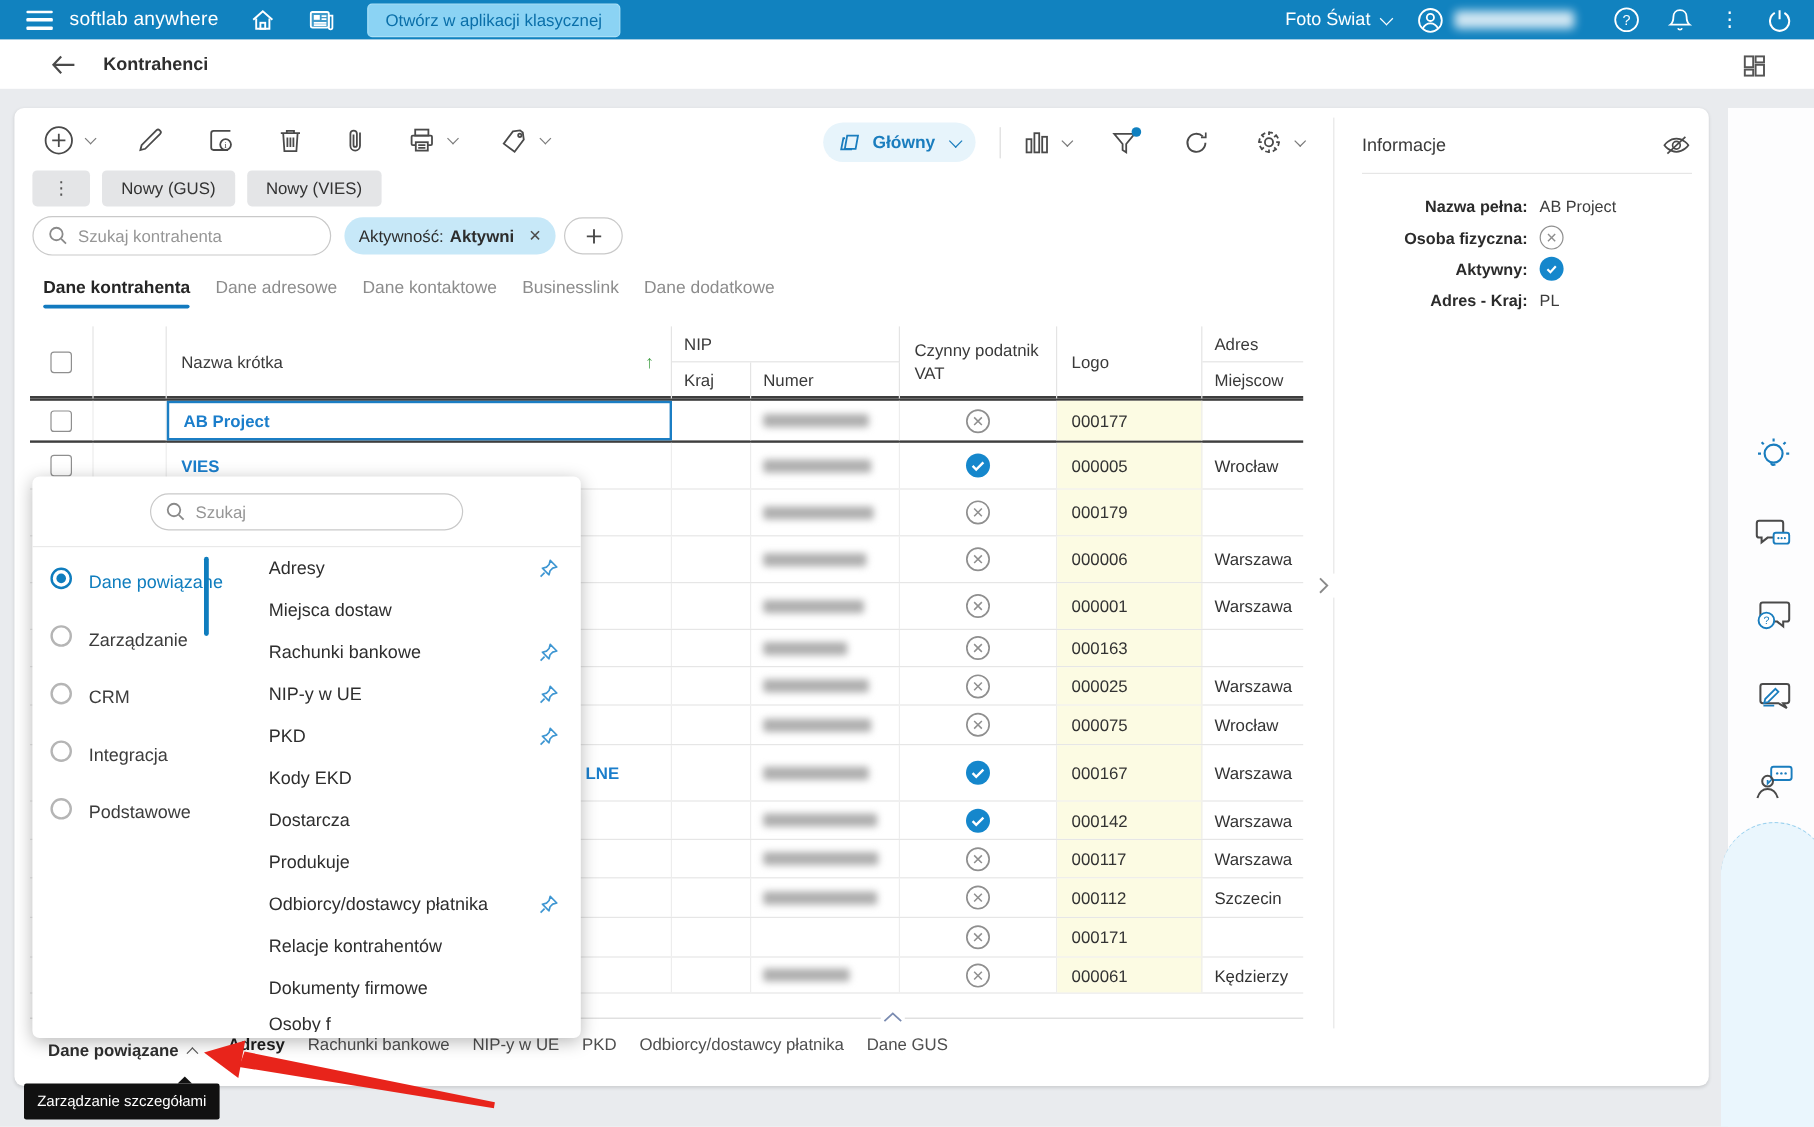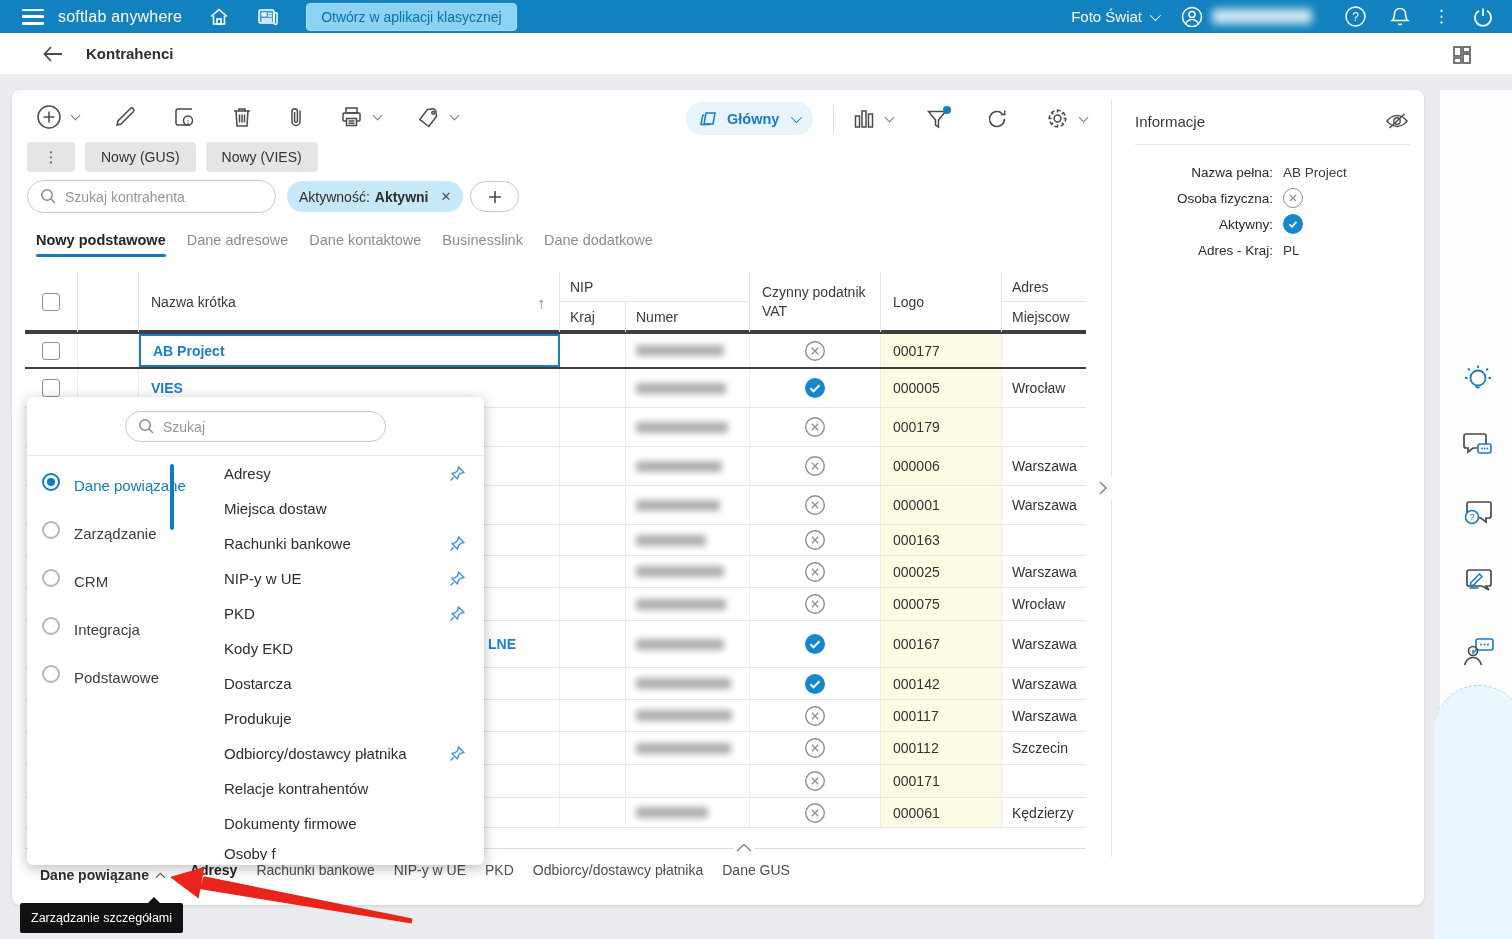--- a/index.html
+++ b/index.html
@@ -79,21 +79,21 @@
   .expander { position:absolute; left:1081px; top:388px; width:20px; height:20px; color:#8A8A8A; cursor:pointer; background:#fff; display:flex; align-items:center; justify-content:center; }
 
   
   .info { position:absolute; left:1111px; top:0; width:301px; }
   .info-head { display:flex; align-items:center; padding:20px 14px 12px 12px; }
   .info-title { font-size:15px; color:#3A3A3A; }
   .eye-off { margin-left:auto; cursor:pointer; }
   .info-sep { height:1px; background:#E6E6E6; margin:0 14px 0 12px; }
   .info-fields { margin-top:14px; }
   .ifrow { display:flex; align-items:center; min-height:26px; font-size:13.5px; }
-  .iflabel { width:150px; text-align:right; font-weight:400; color:#2B2B2B; }
+  .iflabel { width:150px; text-align:right; font-weight:700; color:#2B2B2B; }
   .ifval { margin-left:10px; color:#3C3C3C; display:flex; align-items:center; }
 
   .stat-circle { width:20px; height:20px; border-radius:50%; display:flex; align-items:center; justify-content:center; }
 
   
   .bottom-divider { position:absolute; left:13px; top:758px; width:1061px; height:1px; background:#D9D9D9; }
   .bottom-collapse { position:absolute; left:722px; top:750px; width:20px; height:14px; background:#fff; color:#7A8BB1; display:flex; align-items:center; justify-content:center; cursor:pointer; }
   .bbar { position:absolute; left:28px; top:772px; display:flex; align-items:center; }
   .bbar-label { font-size:14px; font-weight:600; color:#2F2F2F; display:flex; align-items:center; cursor:pointer; }
   .bbar-label .chev { border-color:#555; margin-left:10px; transform:rotate(-135deg) translateY(-3px); width:7px; height:7px; }
@@ -334,21 +334,21 @@
       <span class="x">✕</span>
     </div>
     <div class="add-pill">
       <svg width="16" height="16" viewBox="0 0 16 16" stroke="#4A4A4A" stroke-width="1.6">
           <path d="M8 2v12M2 8h12"></path>
         </svg>
     </div>
   </div>
 
   <div class="tabs" id="topTabs">
-      <div class="tab active">Nowy podstawowe</div>
+      <div class="tab active">Dane kontrahenta</div>
       <div class="tab">Dane adresowe</div>
       <div class="tab">Dane kontaktowe</div>
       <div class="tab">Businesslink</div>
       <div class="tab">Dane dodatkowe</div>
     </div>
 
   <div class="table">
     <div class="thead">
       <div class="hc" style="left:0;top:0;width:53px;height:60px;justify-content:center">
           <span class="cbox"></span>

